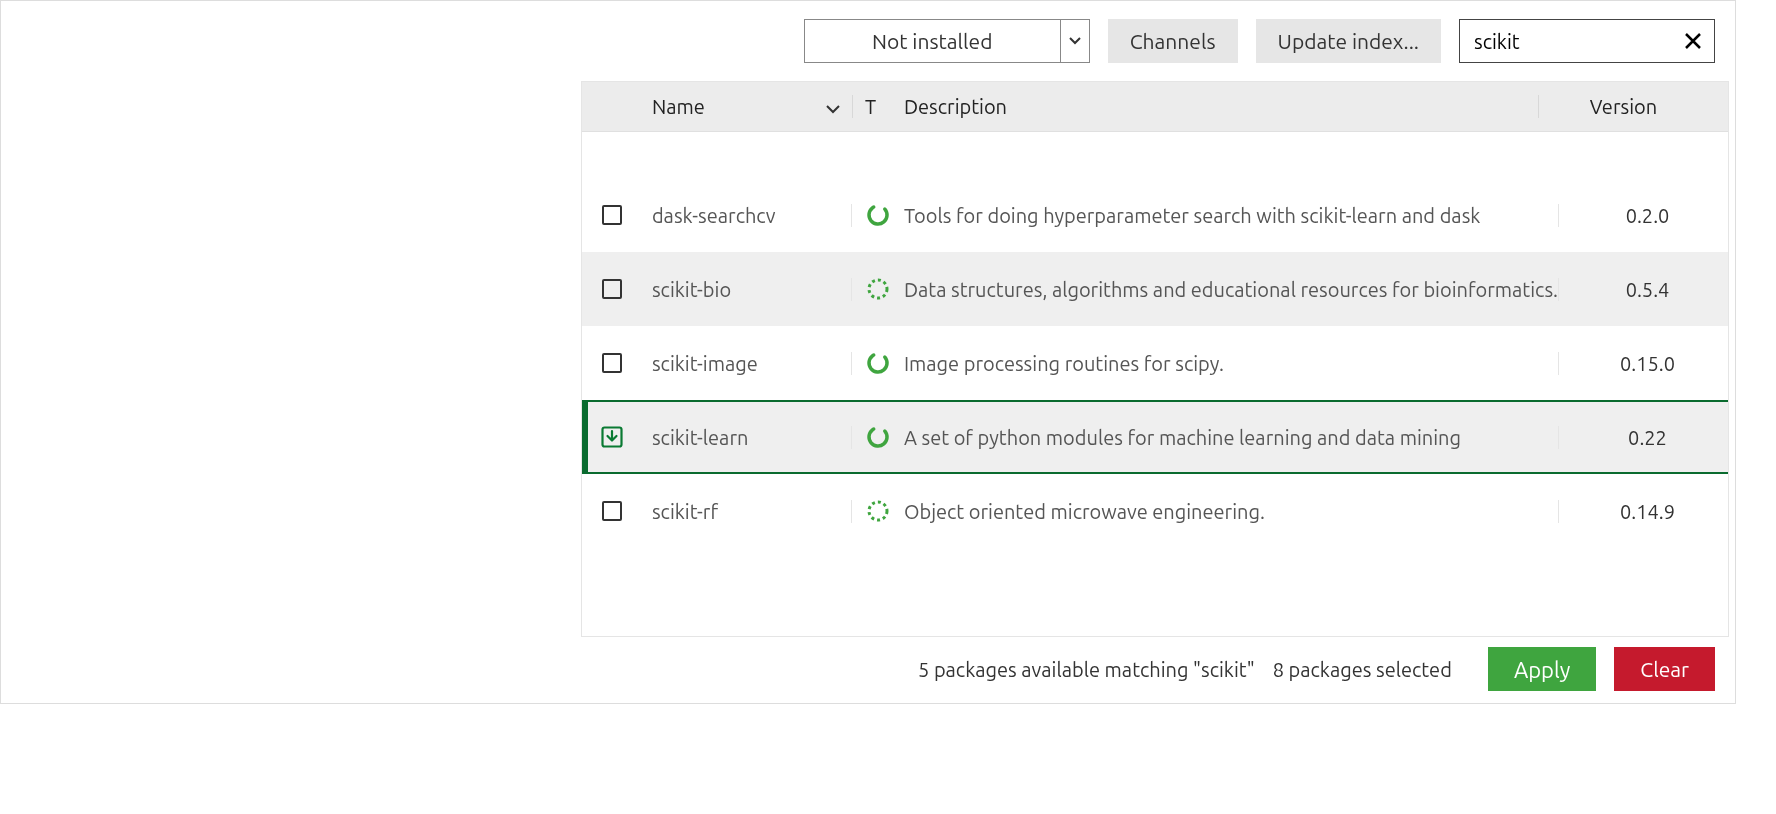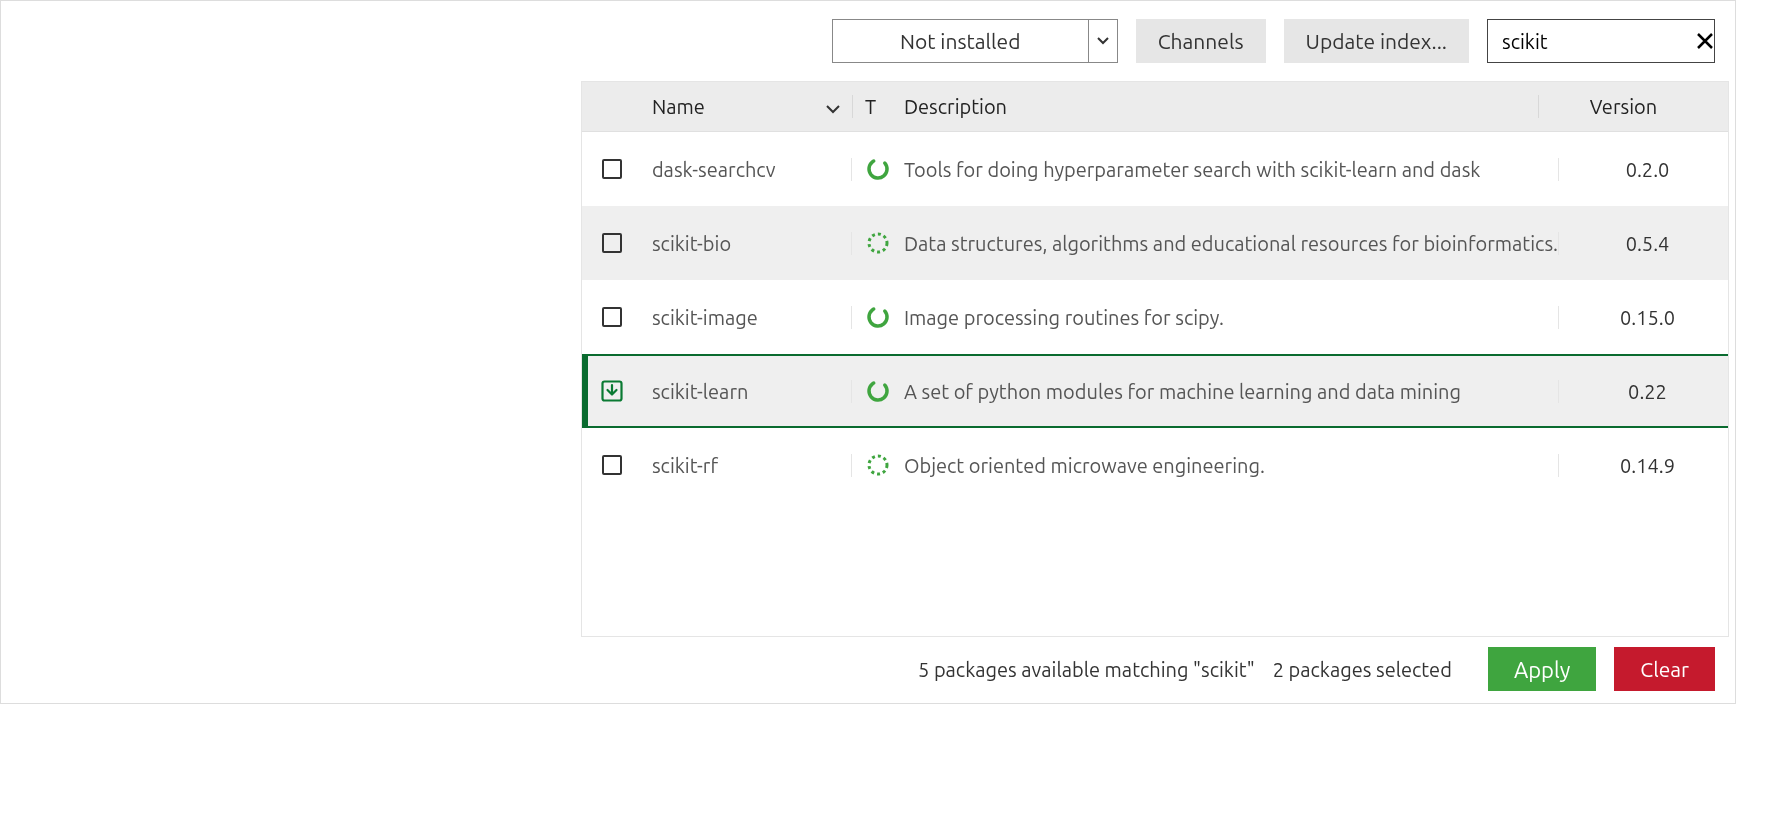--- a/index.html
+++ b/index.html
@@ -54,22 +54,22 @@
     font-size: 21px;
     cursor: pointer;
     color: #333;
     font-family: inherit;
   }
   .search-box {
     display: flex;
     align-items: center;
     border: 1px solid #444;
     height: 44px;
-    padding: 0 0 0 14px;
-    gap: 64px;
+    padding: 0 12px 0 14px;
+    gap: 80px;
     background: #fff;
   }
   .search-input {
     border: none;
     outline: none;
     font-size: 20px;
     width: 130px;
     font-family: inherit;
   }
   .close-icon {
@@ -99,20 +99,21 @@
   .col-name { width: 210px; flex: 0 0 210px; padding-left: 10px; display: flex; align-items: center; gap: 51px;}
   .col-t { width: 52px; flex: 0 0 52px; text-align: left; border-left: 1px solid #d8d8d8; padding-left: 12px;}
   .col-desc { flex: 1; padding-left: 0; }
   .col-version { width: 170px; flex: 0 0 170px; text-align: center; border-left: 1px solid #d8d8d8;}
   .col-scroll { width: 20px; flex: 0 0 20px;}
   .header-name { display:flex; align-items:center; justify-content: space-between; padding-right: 12px;}
   
   .table-body {
     flex: 1;
     overflow-y: auto;
+    margin-top: 46px;
   }
   .row {
     display: flex;
     align-items: center;
     height: 74px;
     font-size: 20px;
     color: #555;
     position: relative;
   }
   .row-even { background: #fff; }
@@ -314,19 +315,19 @@
             </svg>
           </div>
           <div class="col-desc">Object oriented microwave engineering.</div>
           <div class="col-version">0.14.9</div>
         </div>
       </div>
   </div>
 
   <div class="footer">
     <span>5 packages available matching "scikit"</span>
-    <span>2 packages selected</span>
+    <span>8 packages selected</span>
     <div class="footer-spacer"></div>
     <button class="btn-apply">Apply</button>
     <button class="btn-clear">Clear</button>
   </div>
 
 </div>
 
 </body></html>

